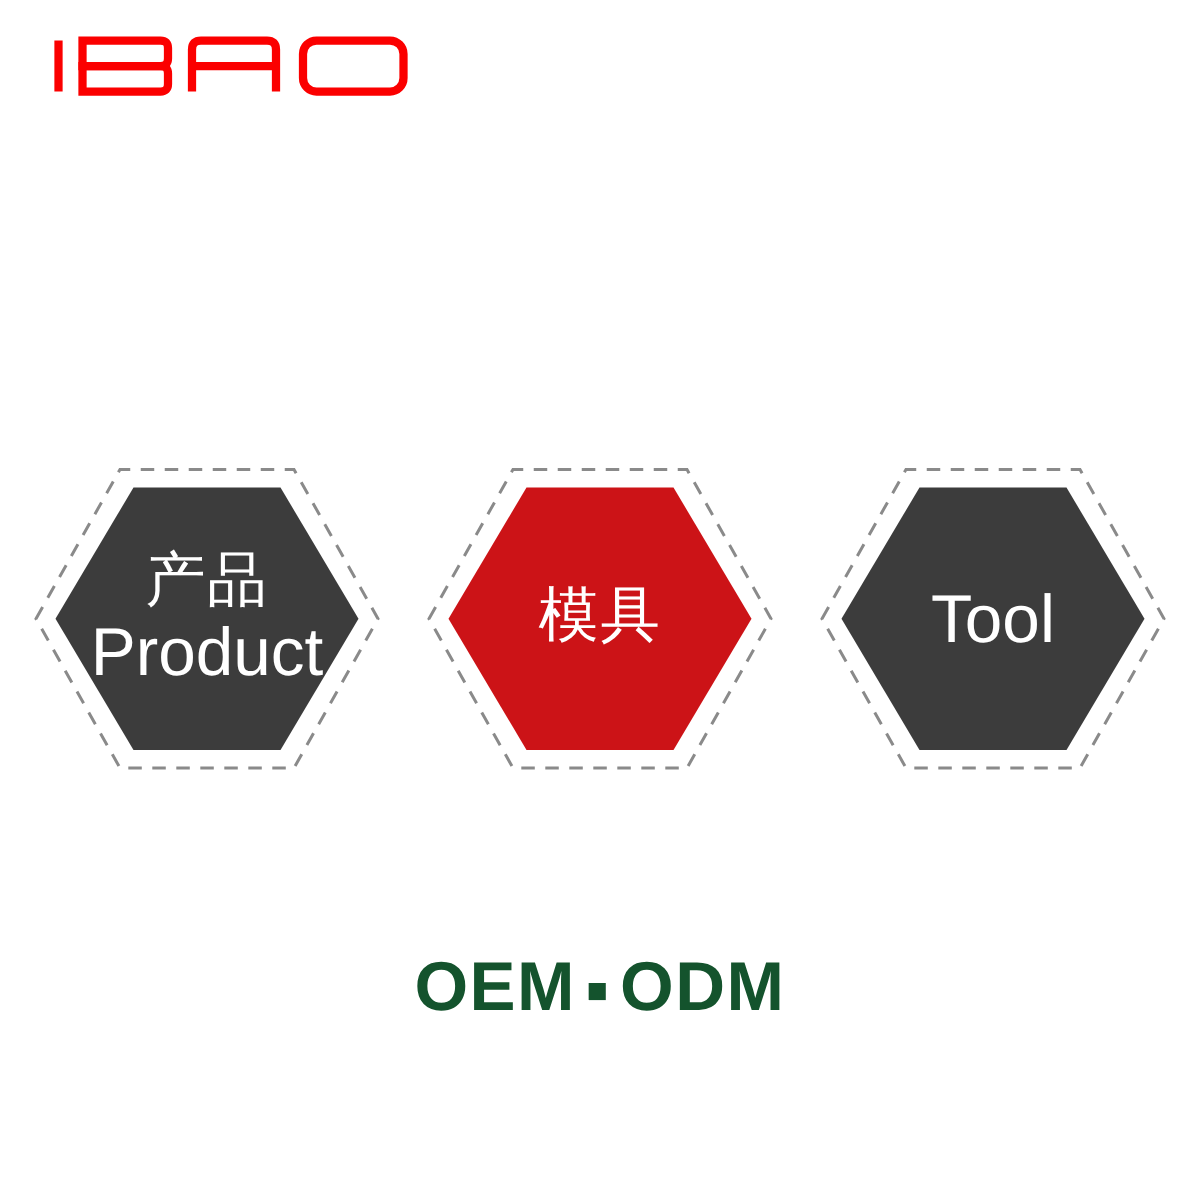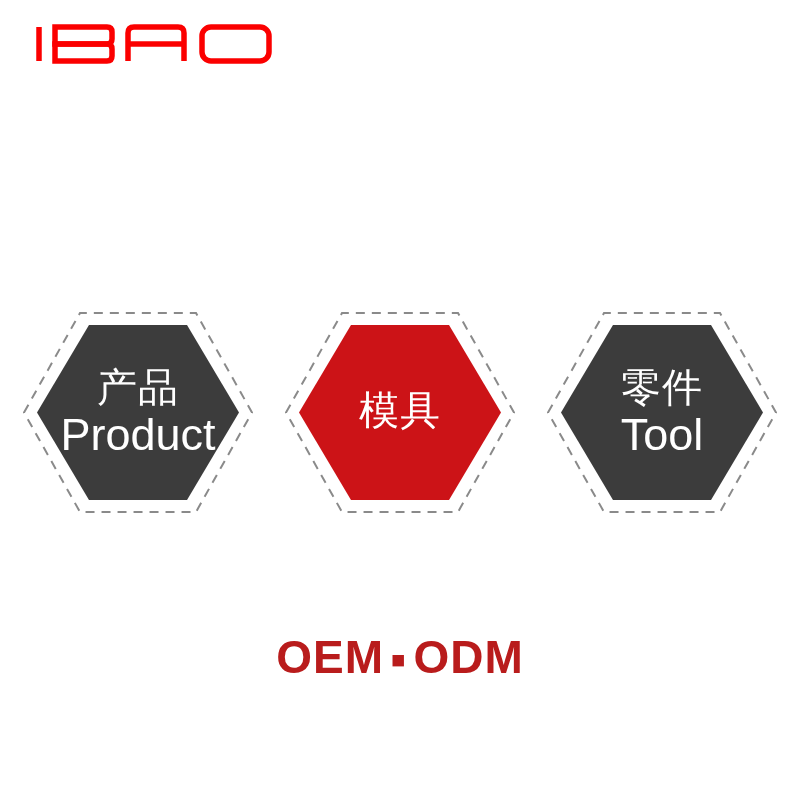--- a/index.html
+++ b/index.html
@@ -90,21 +90,21 @@
 
   
   #footer-tagline {
     position: absolute;
     left: 0;
     top: 630px;
     width: 800px;
     text-align: center;
     font-size: 46px;
     font-weight: bold;
-    color: #b91c1c;
+    color: #14532d;
     letter-spacing: 1px;
     white-space: nowrap;
   }
   #footer-tagline .sep {
     display: inline-block;
     font-size: 46px;
     font-weight: bold;
     vertical-align: middle;
     padding: 0 6px;
     position: relative;
@@ -156,21 +156,20 @@
         <span class="cn">模具</span>
       </div>
     </div>
 
     <div class="hex-cell" style="left:528px;">
       <svg class="hex-svg" width="268" height="225" viewBox="0 0 268 225">
         <polygon points="20,112.5 76,13 192,13 248,112.5 192,212 76,212" fill="none" stroke="#8a8a8a" stroke-width="2" stroke-dasharray="9 7" stroke-linejoin="miter"></polygon>
         <polygon points="33,112.5 85,25 183,25 235,112.5 183,200 85,200" fill="#3c3c3c"></polygon>
       </svg>
       <div class="hex-label">
-        <span class="cn">零件</span>
         <span class="en">Tool</span>
       </div>
     </div>
 
   </div>
 
   <div id="footer-tagline">
     <span>OEM</span><span class="sep">▪</span><span>ODM</span>
   </div>
 

